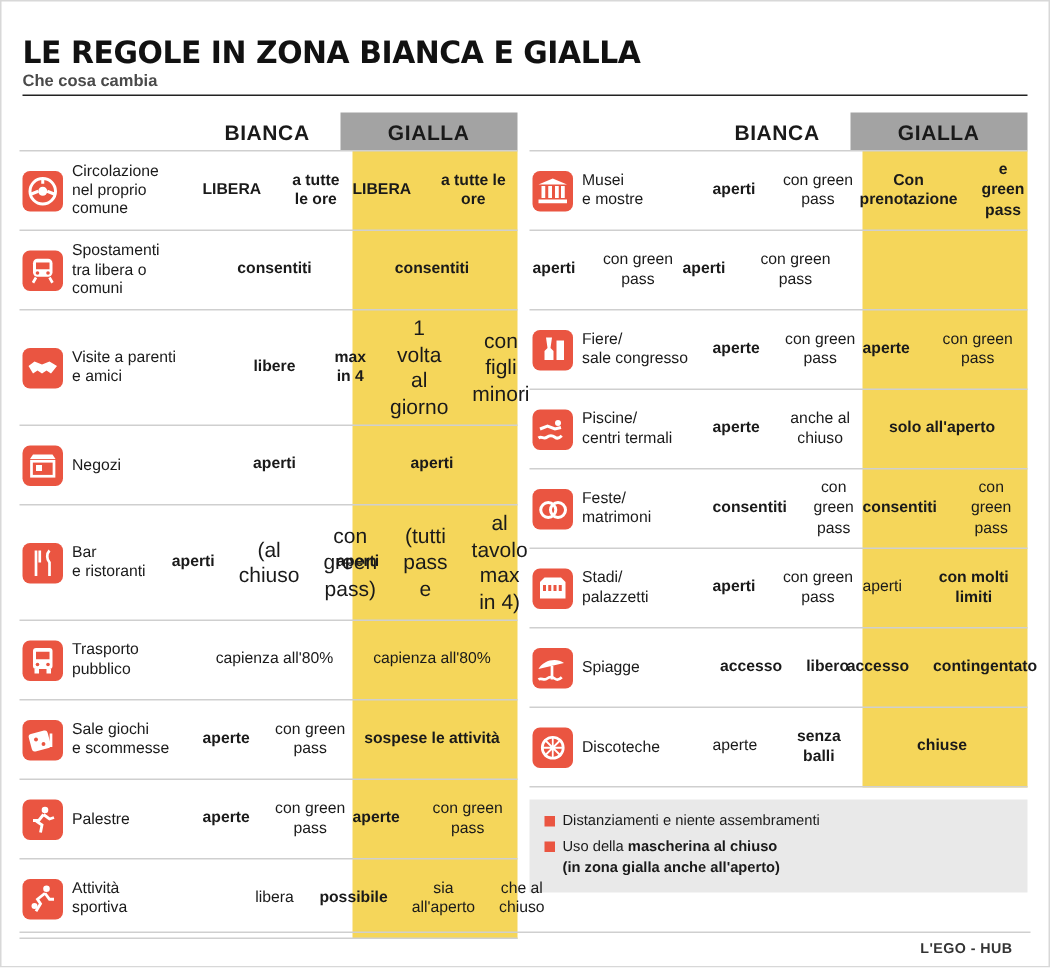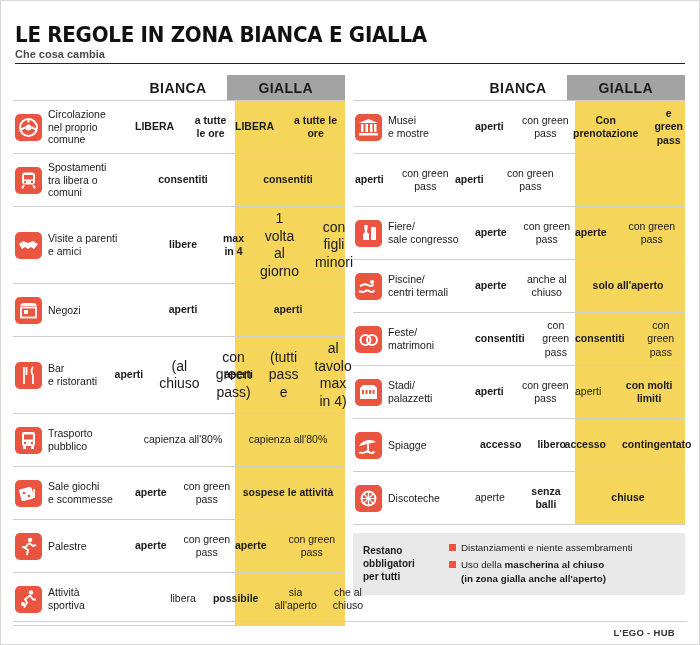--- a/index.html
+++ b/index.html
@@ -614,27 +614,20 @@
             <span class="v-norm">aperte</span>
             <span class="v-strong">senza balli</span>
           </div>
           <div class="cell-val gialla">
             <span class="v-strong">chiuse</span>
           </div>
         </div>
       </div>
 
       <div class="footer-note">
-        <div class="note-left">
-          <span>
-            <span>Restano</span><br>
-            <span>obbligatori</span><br>
-            <span>per tutti</span>
-          </span>
-        </div>
         <div class="note-right">
           <div class="note-item">
             <span class="bullet"></span>
             <span>Distanziamenti e niente assembramenti</span>
           </div>
           <div class="note-item">
             <span class="bullet"></span>
             <span>
               <span>Uso della </span><b>mascherina al chiuso</b><br>
               <b>(in zona gialla anche all'aperto)</b>

